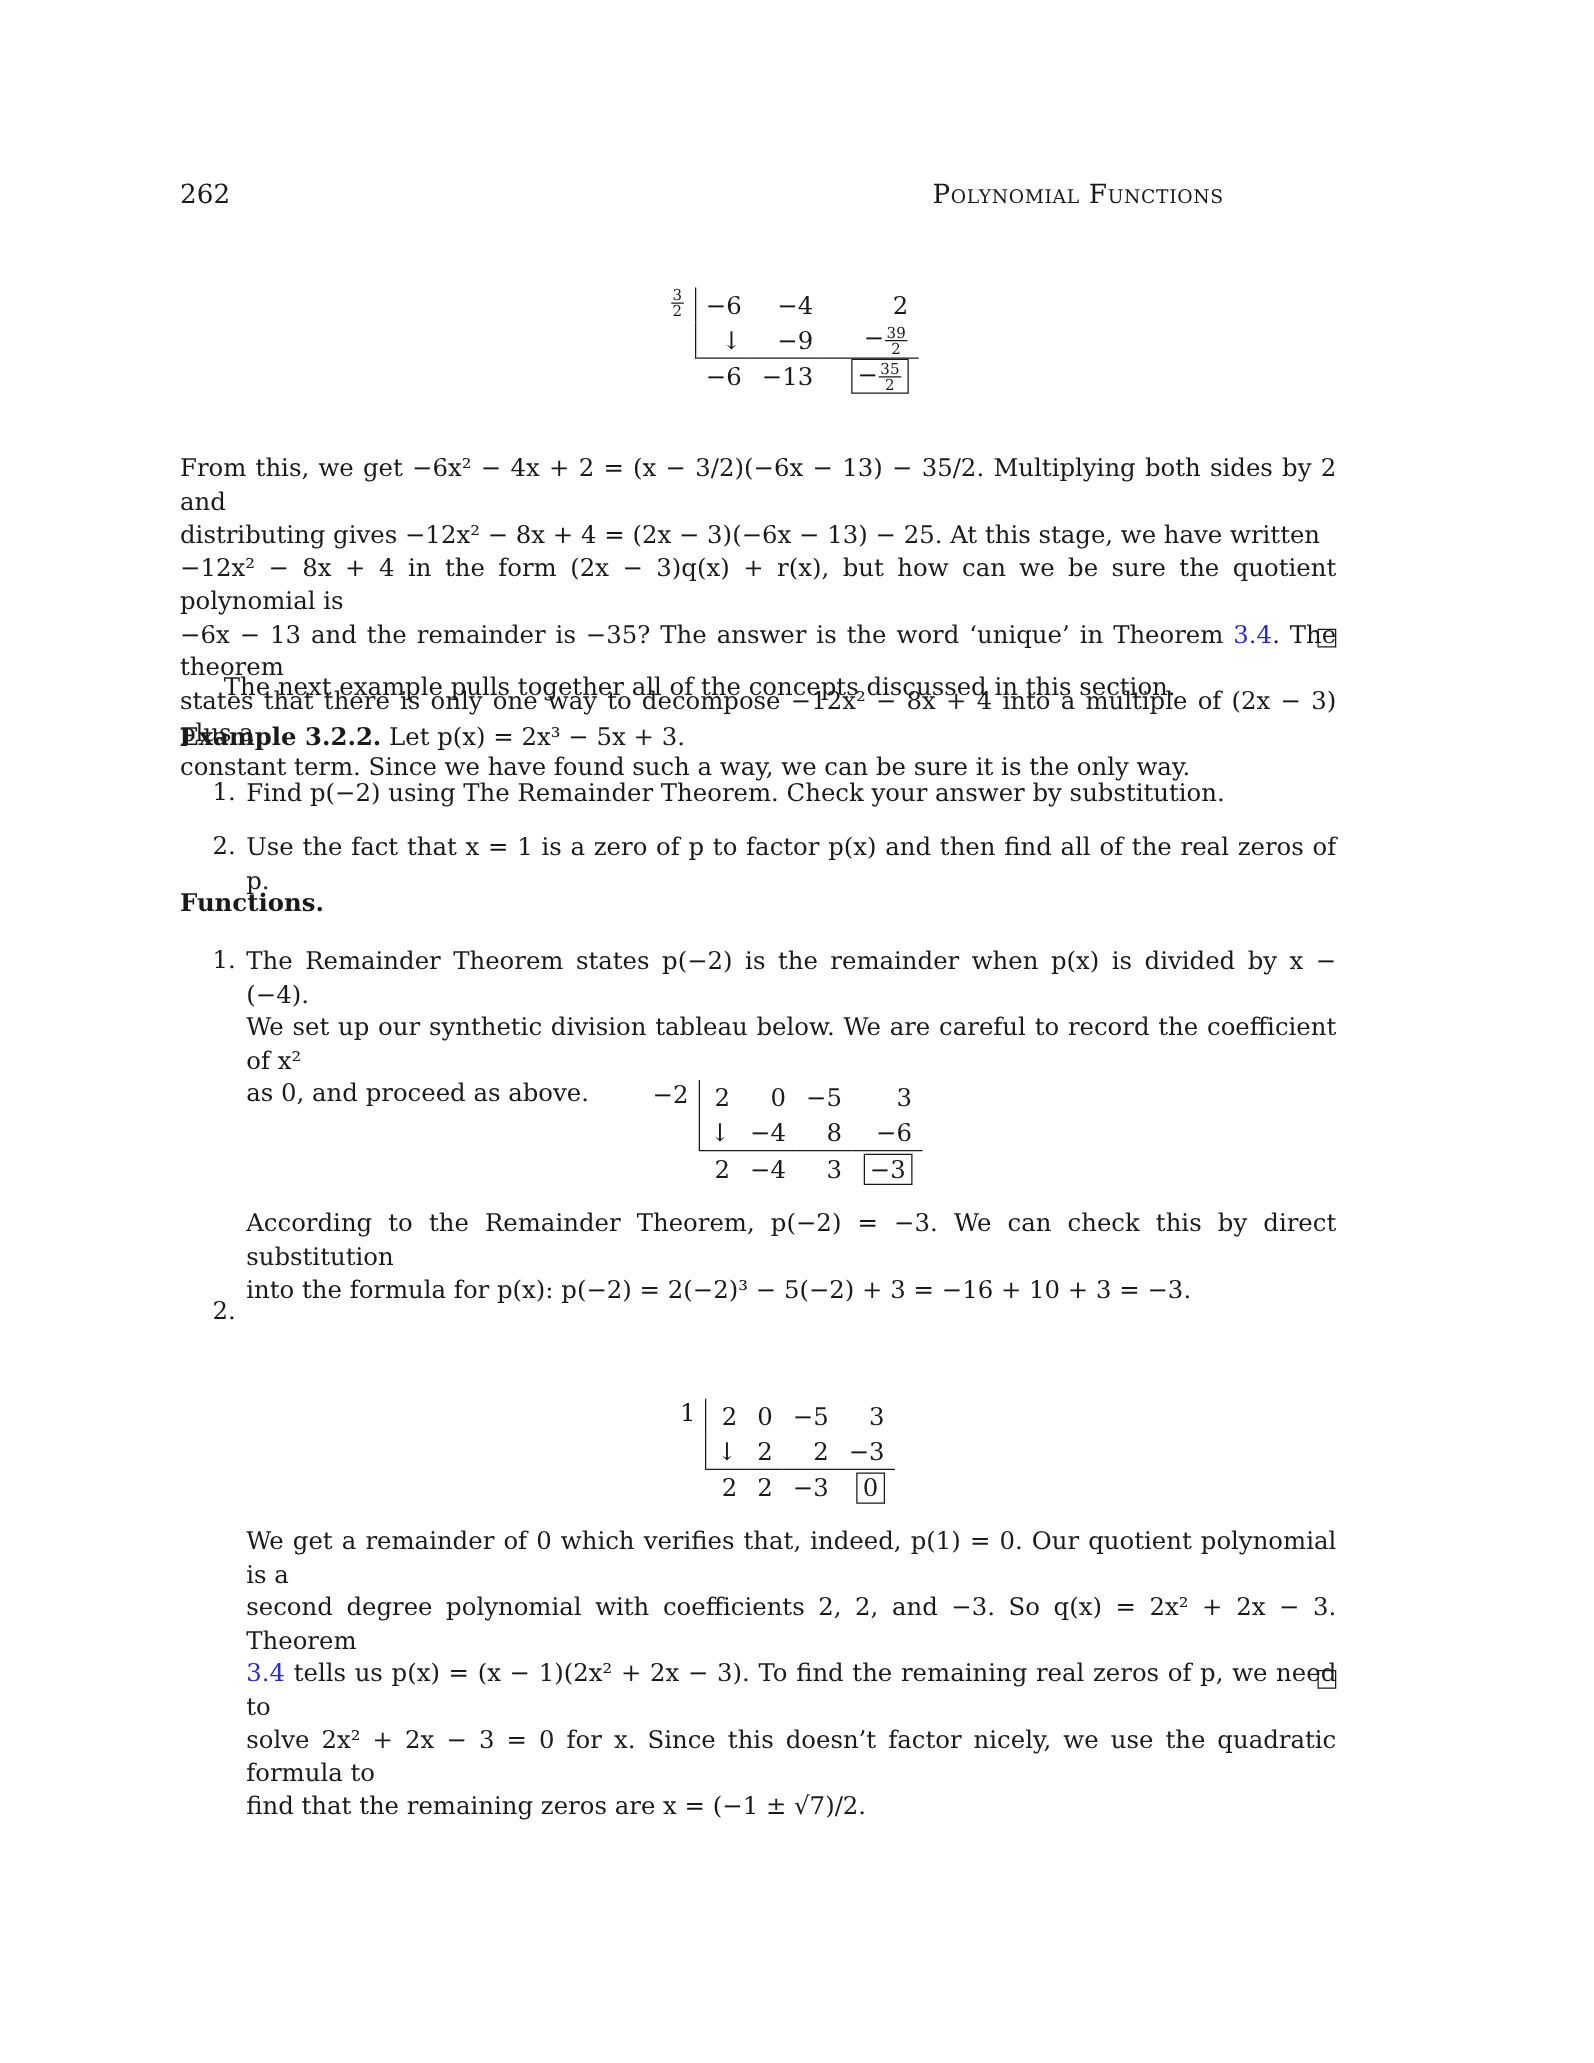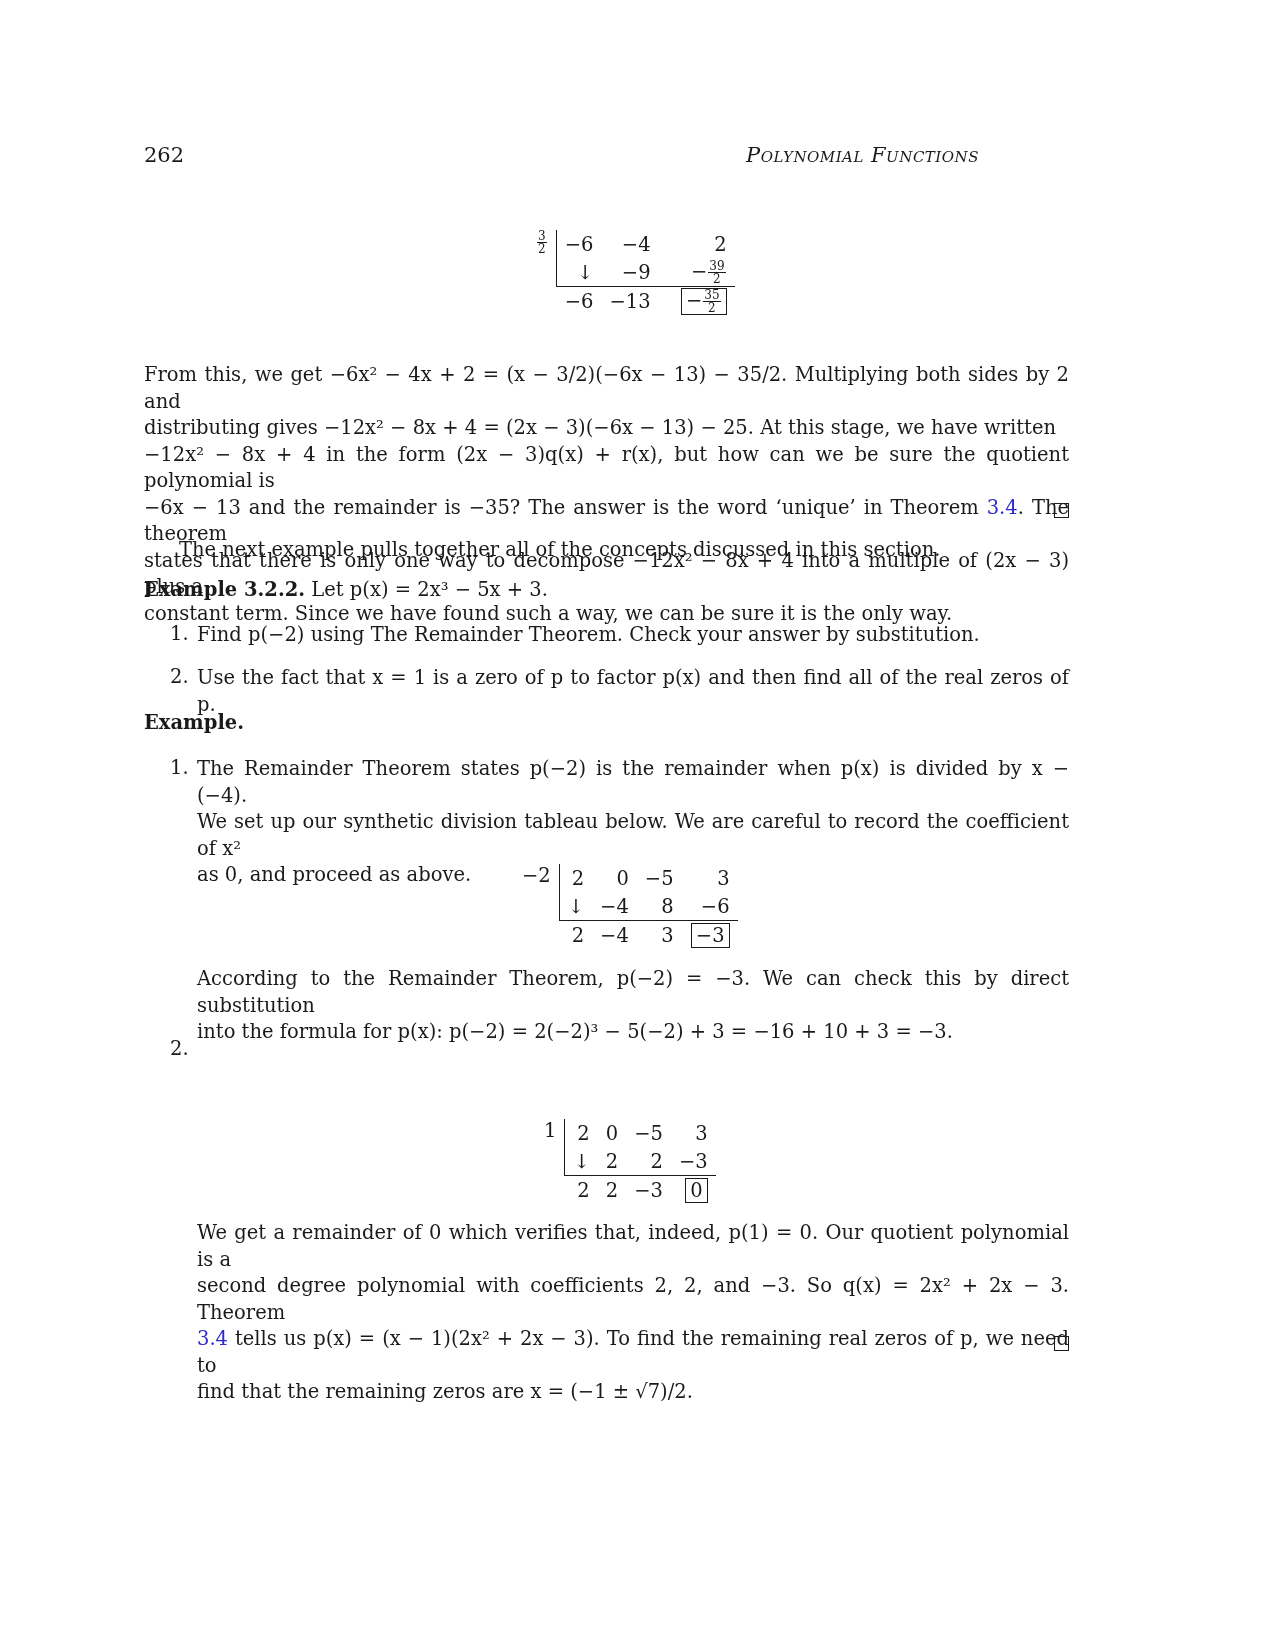--- a/index.html
+++ b/index.html
@@ -1,21 +1,21 @@
 <!DOCTYPE html>
 <html><head>
 <meta charset="utf-8">
 <style>
   html, body { margin: 0; padding: 0; background: #ffffff; }
   body { width: 1275px; height: 1650px; position: relative; overflow: hidden;
          font-family: "DejaVu Serif", "Liberation Serif", serif; color: #1a1a1a; }
   .page { position: absolute; left: 0; top: 0; width: 1185px; height: 1650px; }
   .running-head { position: absolute; top: 143px; left: 144px; right: 206px;
                   font-size: 21px; display: flex; justify-content: space-between; }
-  .running-title { font-variant: small-caps; letter-spacing: 0.5px; font-style: italic; }
+  .running-title { font-variant: small-caps; letter-spacing: 0.5px; }
   .text { position: absolute; left: 144px; width: 925px; font-size: 19.5px; line-height: 26.5px;
           text-align: justify; }
   .indent-text { left: 197px; width: 872px; }
   .b { font-weight: bold; }
   .link { color: #2a2ad0; }
   .frac { display: inline-block; vertical-align: middle; text-align: center; font-size: 12px; line-height: 12px; margin: 0 1px; }
   .frac .num { display: block; border-bottom: 1px solid #1a1a1a; padding: 0 1px; }
   .frac .den { display: block; }
   .qed { position: absolute; width: 13px; height: 13px; border: 1.2px solid #1a1a1a; }
   .list-num { position: absolute; font-size: 19.5px; }
@@ -79,21 +79,21 @@
 
   <div class="text" style="top:577px;">
     <span class="b">Example 3.2.2.</span>
     <span>Let p(x) = 2x³ − 5x + 3.</span>
   </div>
   <div class="list-num" style="left:170px; top:622px;">1.</div>
   <div class="text indent-text" style="top:622px;">Find p(−2) using The Remainder Theorem. Check your answer by substitution.</div>
   <div class="list-num" style="left:170px; top:665px;">2.</div>
   <div class="text indent-text" style="top:665px;">Use the fact that x = 1 is a zero of p to factor p(x) and then find all of the real zeros of p.</div>
 
-  <div class="text b" style="top:710px;">Example.</div>
+  <div class="text b" style="top:710px;">Functions.</div>
 
   <div class="list-num" style="left:170px; top:756px;">1.</div>
   <div class="text indent-text" style="top:756px;">
     <div>The Remainder Theorem states p(−2) is the remainder when p(x) is divided by x − (−4).</div>
     <div>We set up our synthetic division tableau below. We are careful to record the coefficient of x²</div>
     <div>as 0, and proceed as above.</div>
   </div>
 
   <div class="tab" style="left:514px; top:864px;">
     <table>
@@ -153,17 +153,18 @@
         <td class="cell"><span class="boxed">0</span></td>
       </tr>
     </tbody>
       </table>
   </div>
 
   <div class="text indent-text" style="top:1220px;">
     <div>We get a remainder of 0 which verifies that, indeed, p(1) = 0. Our quotient polynomial is a</div>
     <div>second degree polynomial with coefficients 2, 2, and −3. So q(x) = 2x² + 2x − 3. Theorem</div>
     <div><span class="link">3.4</span> tells us p(x) = (x − 1)(2x² + 2x − 3). To find the remaining real zeros of p, we need to</div>
+    <div>solve 2x² + 2x − 3 = 0 for x. Since this doesn’t factor nicely, we use the quadratic formula to</div>
     <div>find that the remaining zeros are x = (−1 ± √7)/2.</div>
   </div>
   <div class="qed" style="left:1054px; top:1336px;"></div>
 
 </div>
 
 </body></html>

